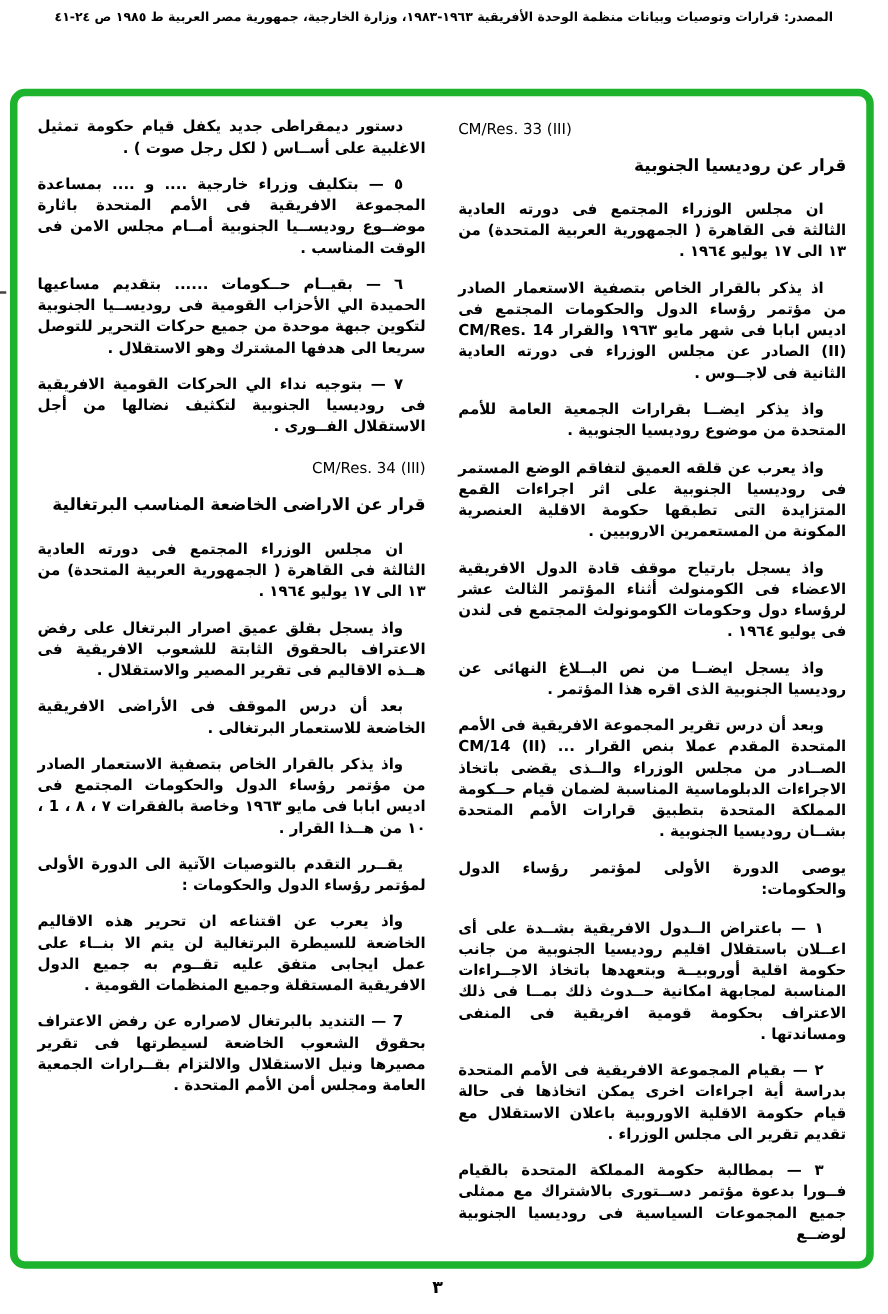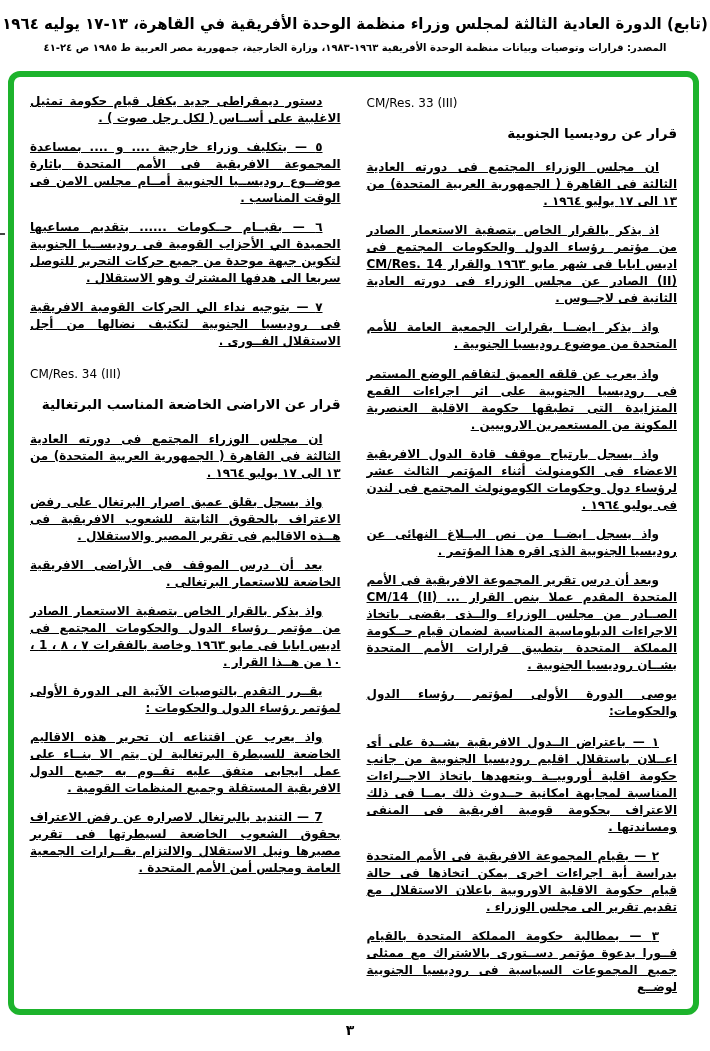--- a/index.html
+++ b/index.html
@@ -45,30 +45,29 @@
   .column {
     flex: 1 1 0;
     font-size: 12px;
     font-weight: bold;
     line-height: 1.42;
     text-align: justify;
   }
   .column p {
     margin: 0 0 12px 0;
     text-indent: 18px;
-    text-decoration: underline;
   }
   .res-id {
     direction: ltr;
     text-align: left;
     font-size: 12px;
     font-weight: normal;
     margin: 2px 0 10px 0;
   }
-  .res-id-34 { margin-top: 16px; }
+  .res-id-34 { margin-top: 16px; text-align: right; }
   .col-heading {
     text-align: right;
     font-size: 13.5px;
     font-weight: bold;
     margin: 12px 0 16px 0;
   }
   .recommend-line {
     text-indent: 0 !important;
     margin-bottom: 14px !important;
   }
@@ -84,21 +83,20 @@
     position: absolute;
     left: 0; top: 233px;
     width: 5px; height: 2px;
     background: #444;
   }
 </style>
 </head>
 <body>
 
 <div class="page-header">
-  <div class="header-title">(تابع)  الدورة العادية الثالثة لمجلس وزراء منظمة الوحدة الأفريقية في القاهرة، ١٣-١٧ يوليه ١٩٦٤</div>
   <div class="header-source">المصدر: قرارات وتوصيات وبيانات منظمة الوحدة الأفريقية ١٩٦٣-١٩٨٣، وزارة الخارجية، جمهورية مصر العربية ط ١٩٨٥ ص ٢٤-٤١</div>
 </div>
 
 <div class="margin-mark"></div>
 
 <div class="doc-box">
   <div class="columns">
 
     <div class="column">
       <div class="res-id">CM/Res. 33 (III)</div>

